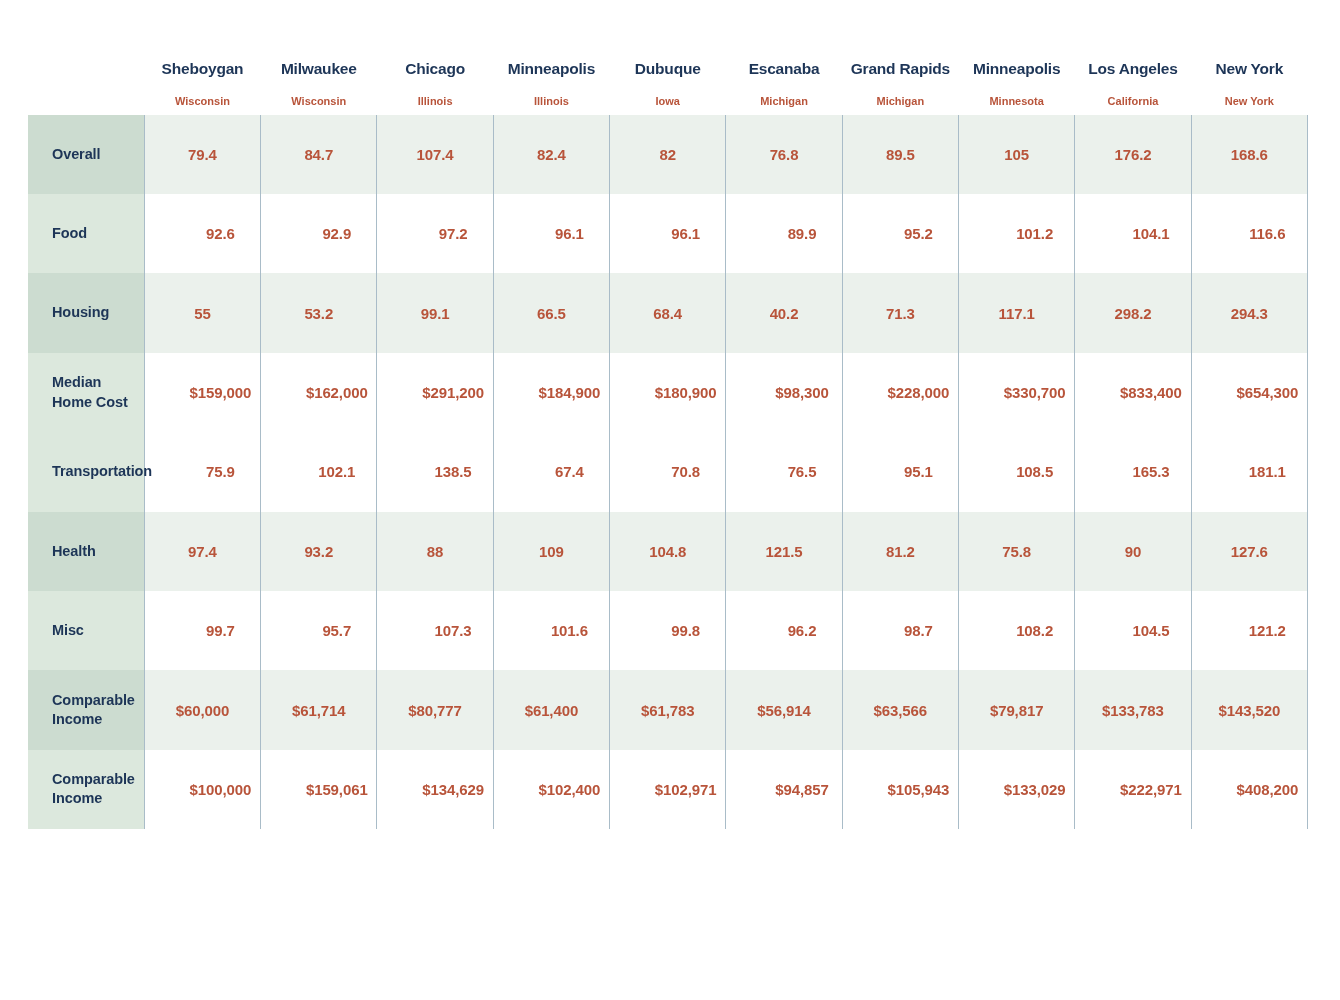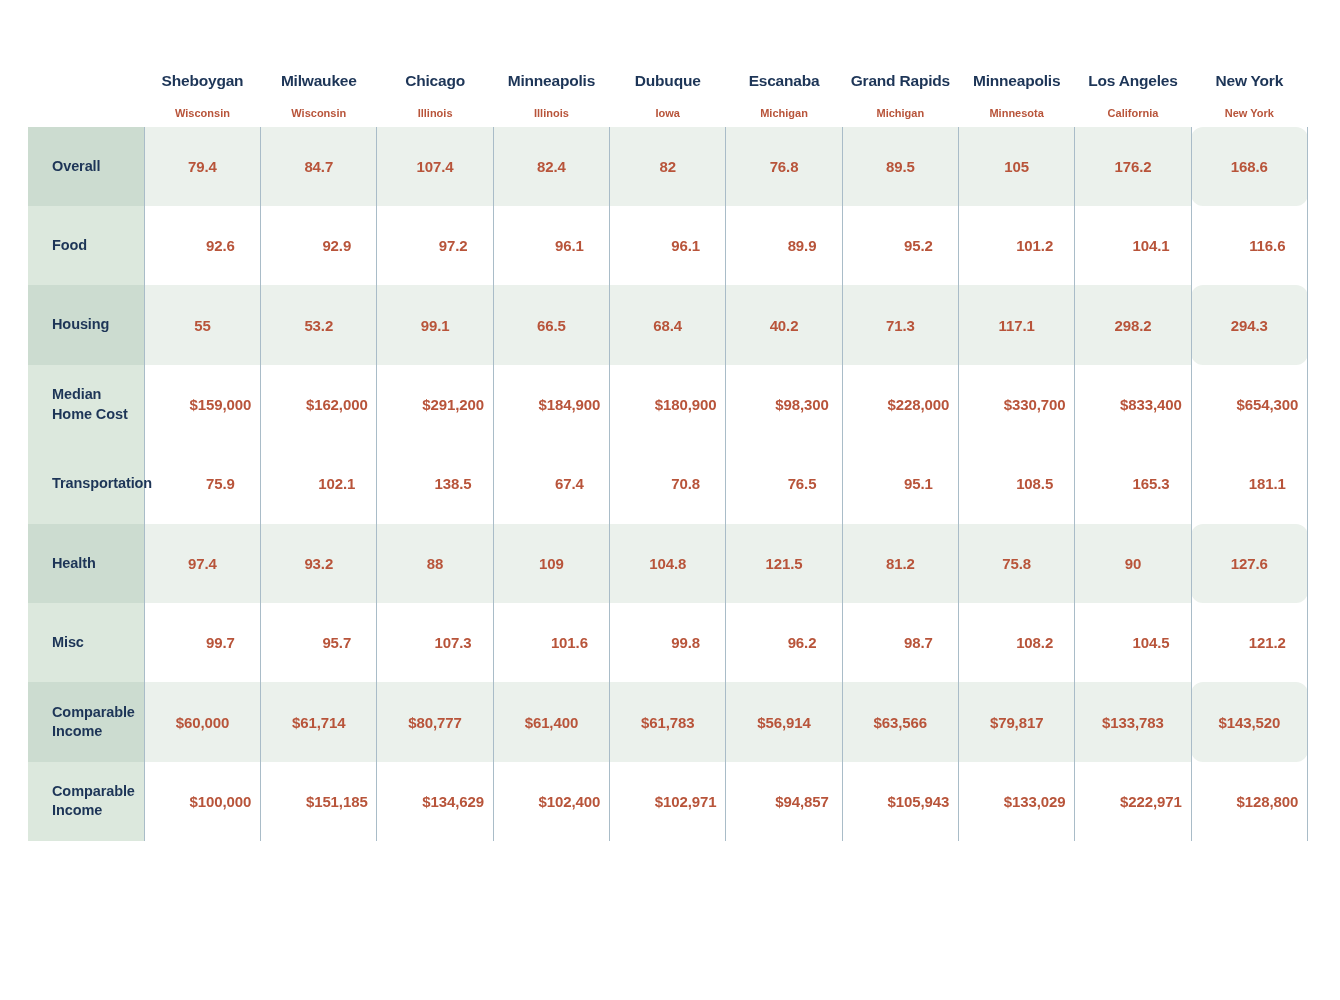--- a/index.html
+++ b/index.html
@@ -16,21 +16,21 @@
     position: relative;
     width: 1340px;
     height: 1000px;
     background: #ffffff;
   }
 
   
   #cost-table {
     position: absolute;
     left: 28px;
-    top: 72px;
+    top: 60px;
     width: 1280px;
     border-collapse: collapse;
     table-layout: fixed;
   }
 
   
   #cost-table thead th {
     height: 48px;
     vertical-align: bottom;
     padding: 0 4px 6px 4px;
@@ -84,21 +84,21 @@
     font-weight: bold;
     color: #b8543a;
     letter-spacing: -0.1px;
     white-space: nowrap;
     border-left: 1.5px solid #a9bcc8;
     border-right: 0;
     border-top: 0;
     border-bottom: 0;
   }
 
-  td.data-cell.last-col { border-right: 1.5px solid #a9bcc8; border-radius: 12px; }
+  td.data-cell.last-col { border-right: 1.5px solid #a9bcc8; }
 
   
   tr.band-dark  td.row-label { background: #ccdcd0; }
   tr.band-light td.row-label { background: #dce8dd; }
   tr.band-dark  td.data-cell { background: #ebf1ec; }
   tr.band-light td.data-cell { background: #ffffff; padding-left: 36px; }
 </style>
 </head>
 <body>
 
@@ -251,26 +251,26 @@
           <td class="data-cell">$61,783</td>
           <td class="data-cell">$56,914</td>
           <td class="data-cell">$63,566</td>
           <td class="data-cell">$79,817</td>
           <td class="data-cell">$133,783</td>
           <td class="data-cell last-col">$143,520</td>
         </tr>
         <tr class="band-light">
           <td class="row-label">Comparable Income</td>
           <td class="data-cell">$100,000</td>
-          <td class="data-cell">$151,185</td>
+          <td class="data-cell">$159,061</td>
           <td class="data-cell">$134,629</td>
           <td class="data-cell">$102,400</td>
           <td class="data-cell">$102,971</td>
           <td class="data-cell">$94,857</td>
           <td class="data-cell">$105,943</td>
           <td class="data-cell">$133,029</td>
           <td class="data-cell">$222,971</td>
-          <td class="data-cell last-col">$128,800</td>
+          <td class="data-cell last-col">$408,200</td>
         </tr>
       </tbody>
   </table>
 
 </div>
 
 </body></html>

